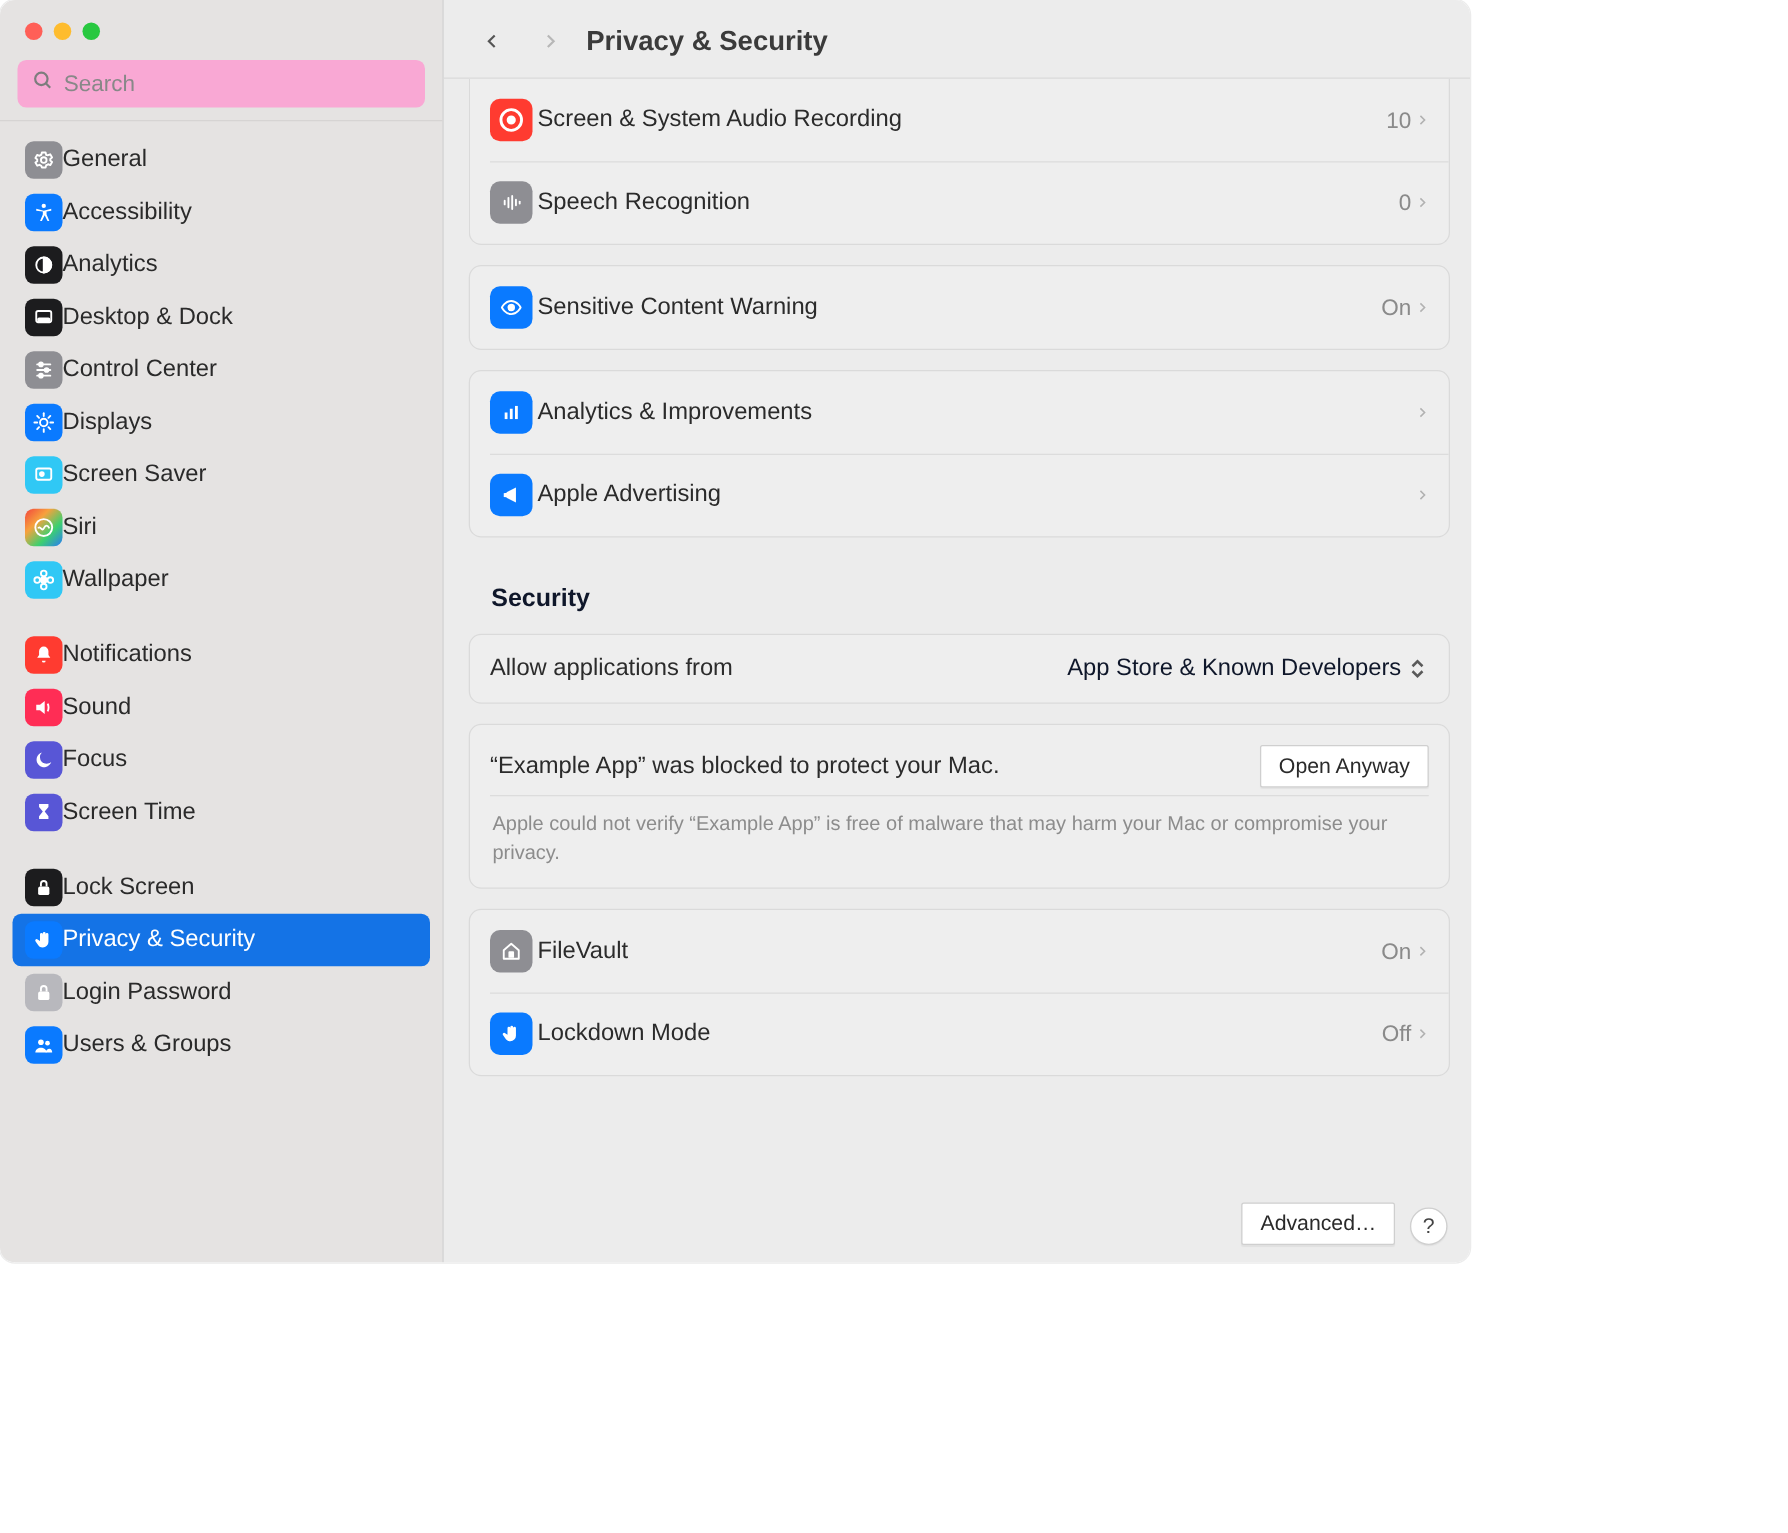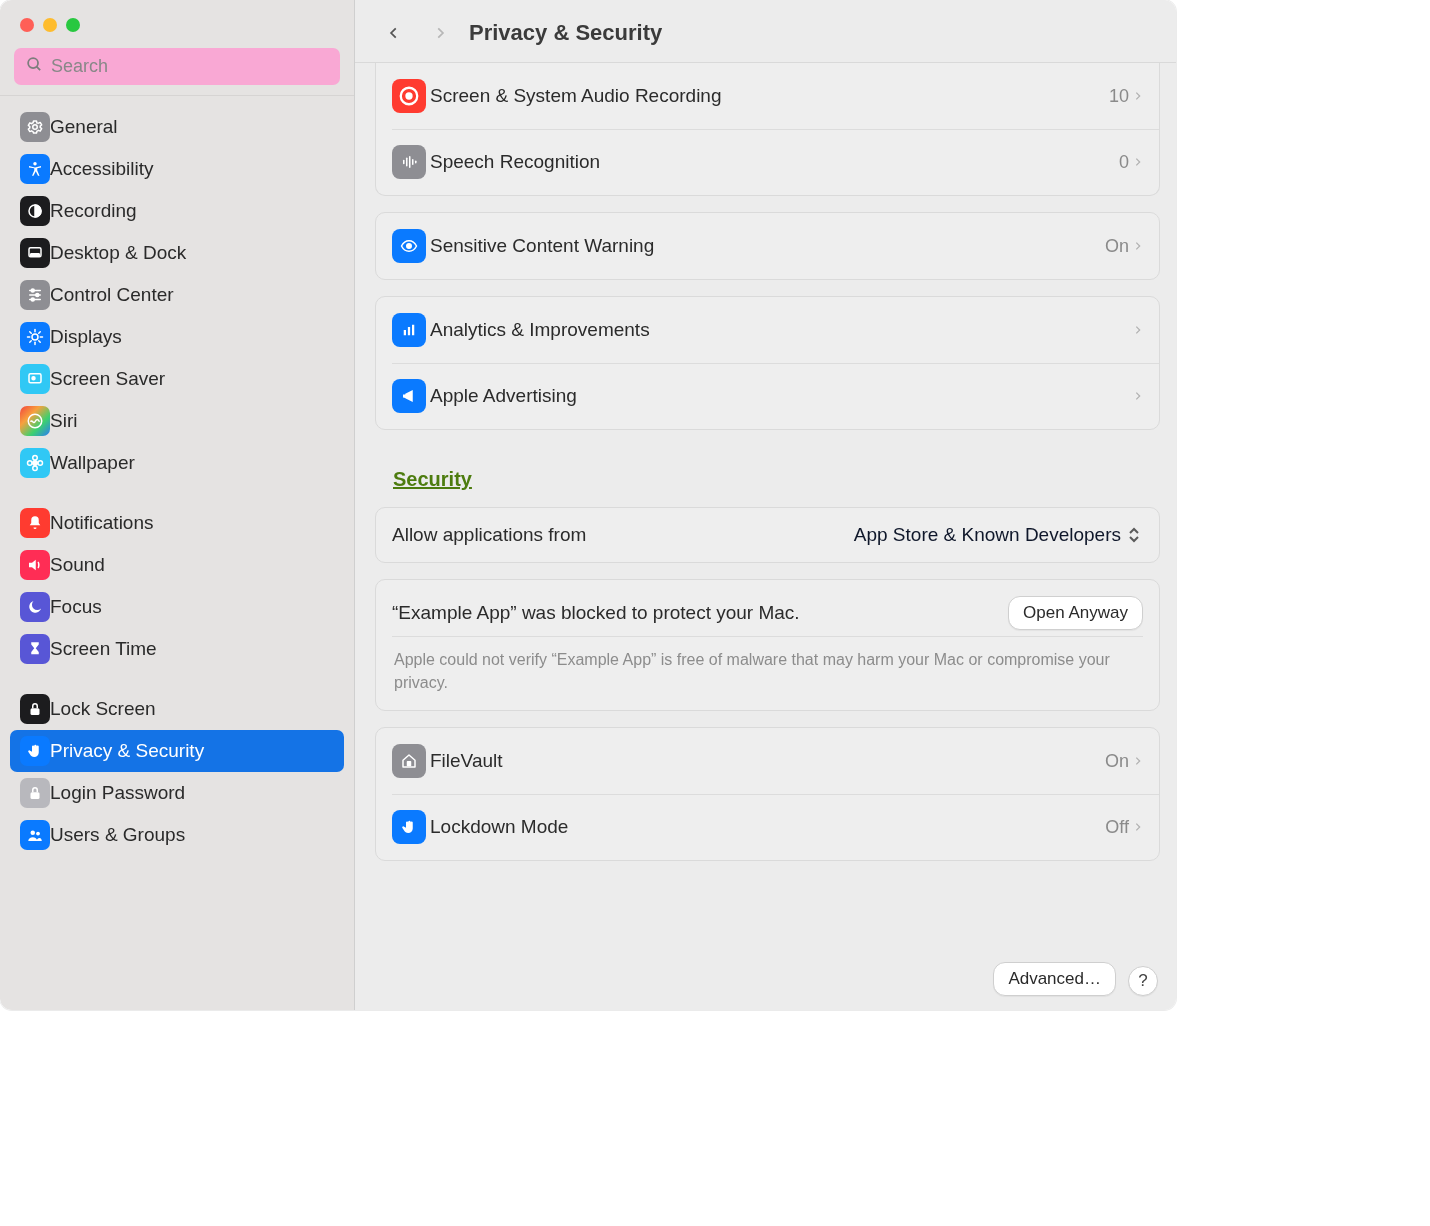--- a/index.html
+++ b/index.html
@@ -162,42 +162,41 @@
     flex-shrink: 0;
     color: #fff;
   }
   .row .spacer { flex: 1; }
   .row .value { color: #8a8a8a; font-size: 18px; }
   .chevron { color: #b1b1b1; display:flex; }
 
   .section-header {
     font-size: 20px;
     font-weight: 700;
-    color: #4d7c0f;
+    color: #0f172a;
     margin: 38px 4px 0 18px;
-    text-decoration: underline;
   }
 
   .blocked-desc {
     padding: 2px 18px 16px 18px;
     font-size: 16px;
     color: #8c8c8c;
     line-height: 1.45;
     position: relative;
   }
   .blocked-desc::before {
     content:"";
     position:absolute; left:16px; right:16px; top:-10px;
     height:1px; background:#dcdcdc;
   }
 
   .btn {
     background: #fff;
     border: 1px solid #cfcfcf;
-    border-radius: 12px;
+    border-radius: 2px;
     padding: 6px 14px;
     font-size: 17px;
     color: #2a2a2a;
     box-shadow: 0 1px 1px rgba(0,0,0,0.05);
     cursor: default;
   }
 
   .updown {
     width: 18px;
     display:flex; flex-direction:column; align-items:center;
@@ -279,21 +278,21 @@
             </span>
             <span>Accessibility</span>
           </div>
           <div class="sidebar-item">
             <span class="sb-icon bg-black">
               <svg width="18" height="18" viewBox="0 0 24 24" fill="none" stroke="#fff" stroke-width="2" stroke-linecap="round" stroke-linejoin="round">
                 <circle cx="12" cy="12" r="8"></circle>
                 <path d="M12 4a8 8 0 0 1 0 16z" fill="#fff"></path>
               </svg>
             </span>
-            <span>Recording</span>
+            <span>Analytics</span>
           </div>
           <div class="sidebar-item">
             <span class="sb-icon bg-black">
               <svg width="18" height="18" viewBox="0 0 24 24" fill="none" stroke="#fff" stroke-width="2" stroke-linecap="round" stroke-linejoin="round">
                 <rect x="4" y="5" width="16" height="12" rx="2"></rect>
                 <rect x="6" y="13" width="12" height="3" rx="1" fill="#fff"></rect>
               </svg>
             </span>
             <span>Desktop &amp; Dock</span>
           </div>

